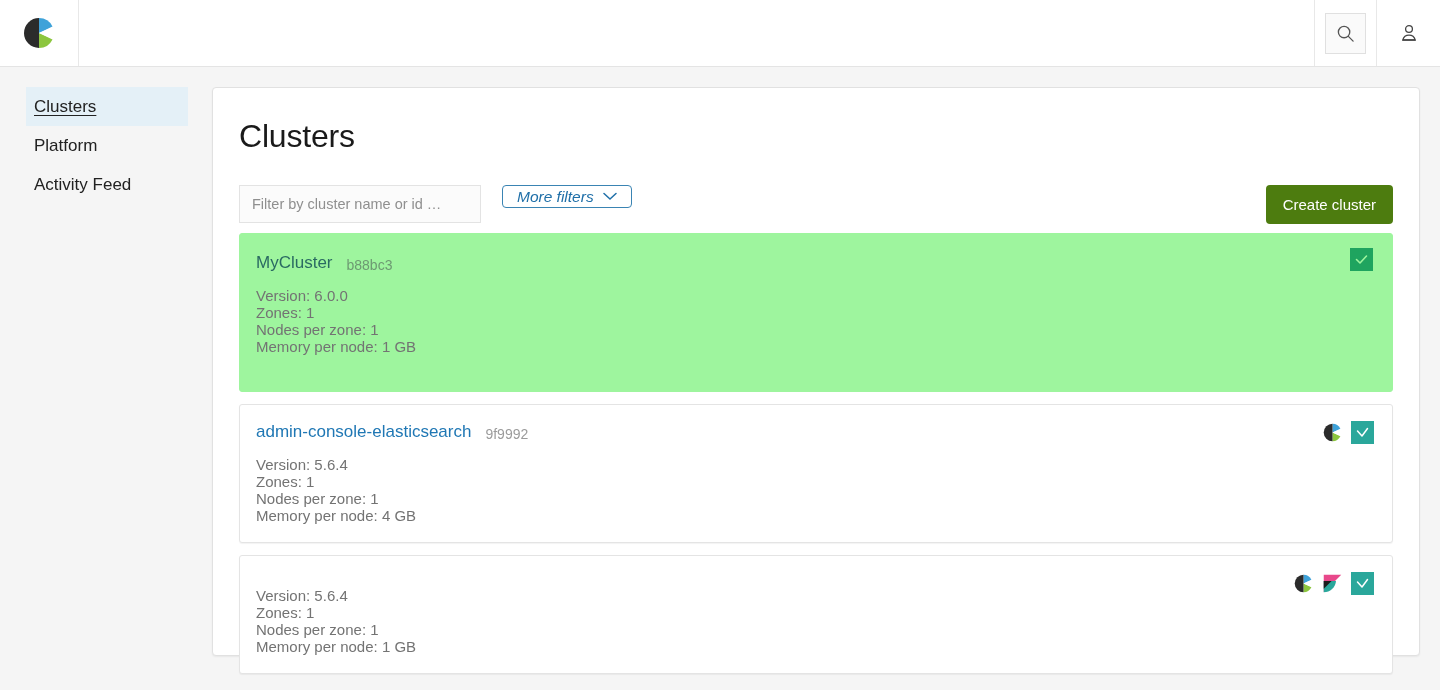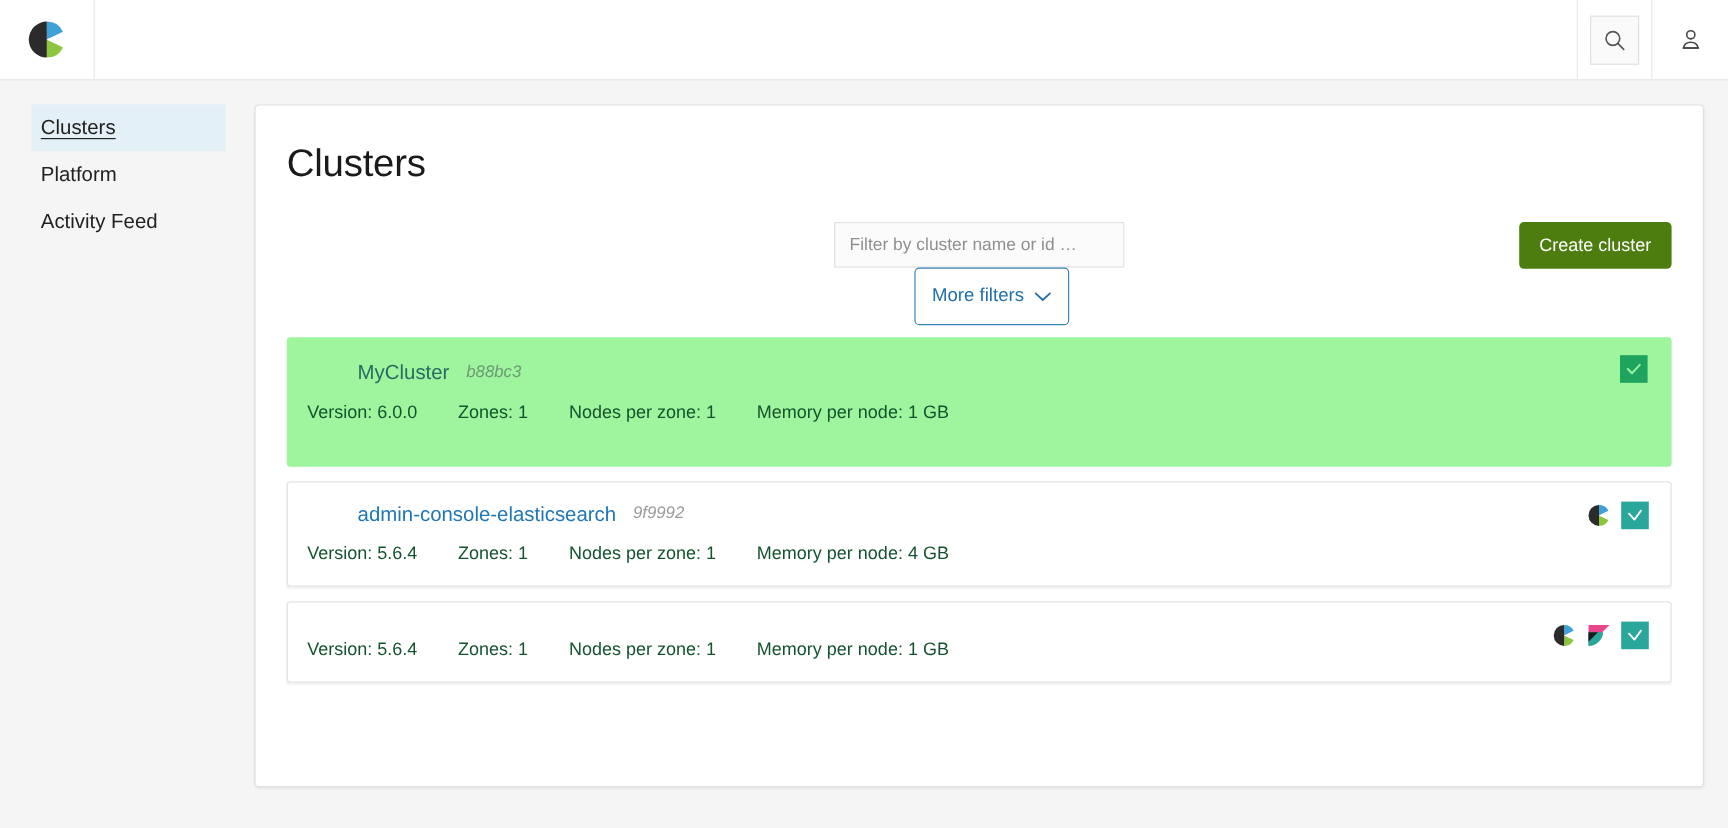--- a/index.html
+++ b/index.html
@@ -98,51 +98,51 @@
   .panel-title {
     font-size: 32px;
     font-weight: 400;
     color: #1a1a1a;
     padding-top: 30px;
     letter-spacing: -0.2px;
   }
 
   .controls {
     display: flex;
-    align-items: center;
+    align-items: flex-start;
     margin-top: 30px;
     position: relative;
-    flex-direction: column;
   }
   .filter-input {
     width: 242px;
     height: 38px;
     border: 1px solid #e3e3e3;
     background: #fbfbfb;
     font-size: 14.5px;
     color: #333;
     padding: 0 12px;
     font-family: "Liberation Sans", sans-serif;
     outline: none;
   }
   .filter-input::placeholder { color: #8f8f8f; }
   .more-filters {
     margin-left: 21px;
-    height: 48px;
+    height: 23px;
     border: 1px solid #3a84b3;
     border-radius: 4px;
     background: #ffffff;
     color: #1f6fa8;
     font-size: 15.5px;
     padding: 0 14px;
     display: flex;
     align-items: center;
     gap: 9px;
     cursor: pointer;
     font-family: "Liberation Sans", sans-serif;
+    font-style: italic;
   }
   .chev { display: block; }
   .create-btn {
     position: absolute;
     right: 0;
     height: 39px;
     background: #4d7c0f;
     color: #ffffff;
     border: none;
     border-radius: 4px;
@@ -172,40 +172,39 @@
   }
   .card.highlight {
     background: #9ef59e;
     border-color: #9ef59e;
     box-shadow: none;
     padding-top: 19px;
     padding-bottom: 36px;
   }
   .card-top {
     display: flex;
-    align-items: flex-start;
+    align-items: flex-end;
     gap: 14px;
-    margin-left: 42px;
   }
   .cluster-name {
     font-size: 17px;
     color: #1f77b4;
   }
   .card.highlight .cluster-name { color: #2a6a62; }
   .cluster-id {
     font-size: 14px;
     color: #9b9b9b;
-    font-style: italic;
   }
   .card.highlight .cluster-id { color: #6d9a72; }
   .card-meta {
     margin-top: 14px;
     display: flex;
     font-size: 15px;
-    color: #14532d;
+    color: #737373;
+    flex-direction: column;
   }
   .meta-item { margin-right: 34px; white-space: nowrap; }
   .meta-item:last-child { margin-right: 0; }
 
   .card-icons {
     position: absolute;
     right: 18px;
     top: 16px;
     display: flex;
     align-items: center;

